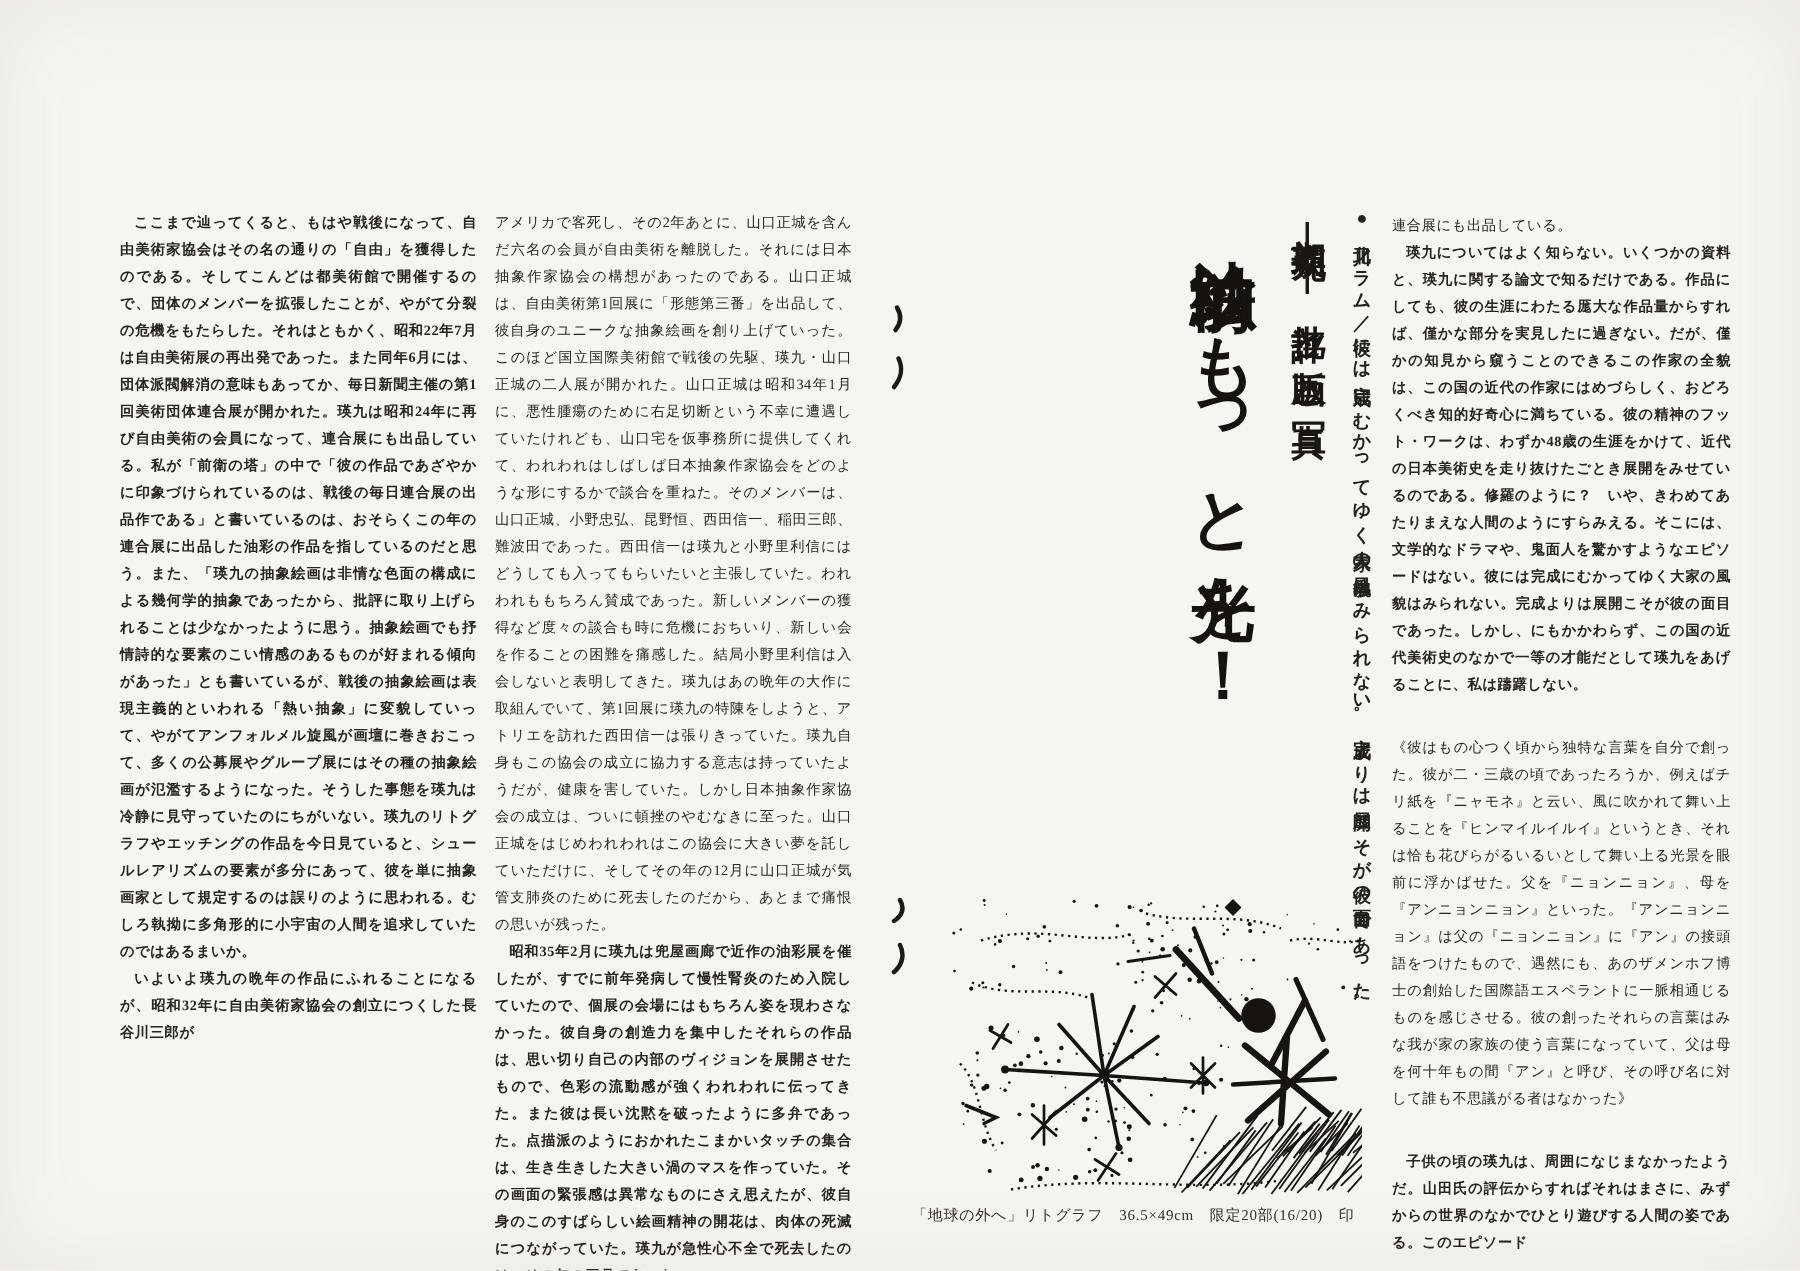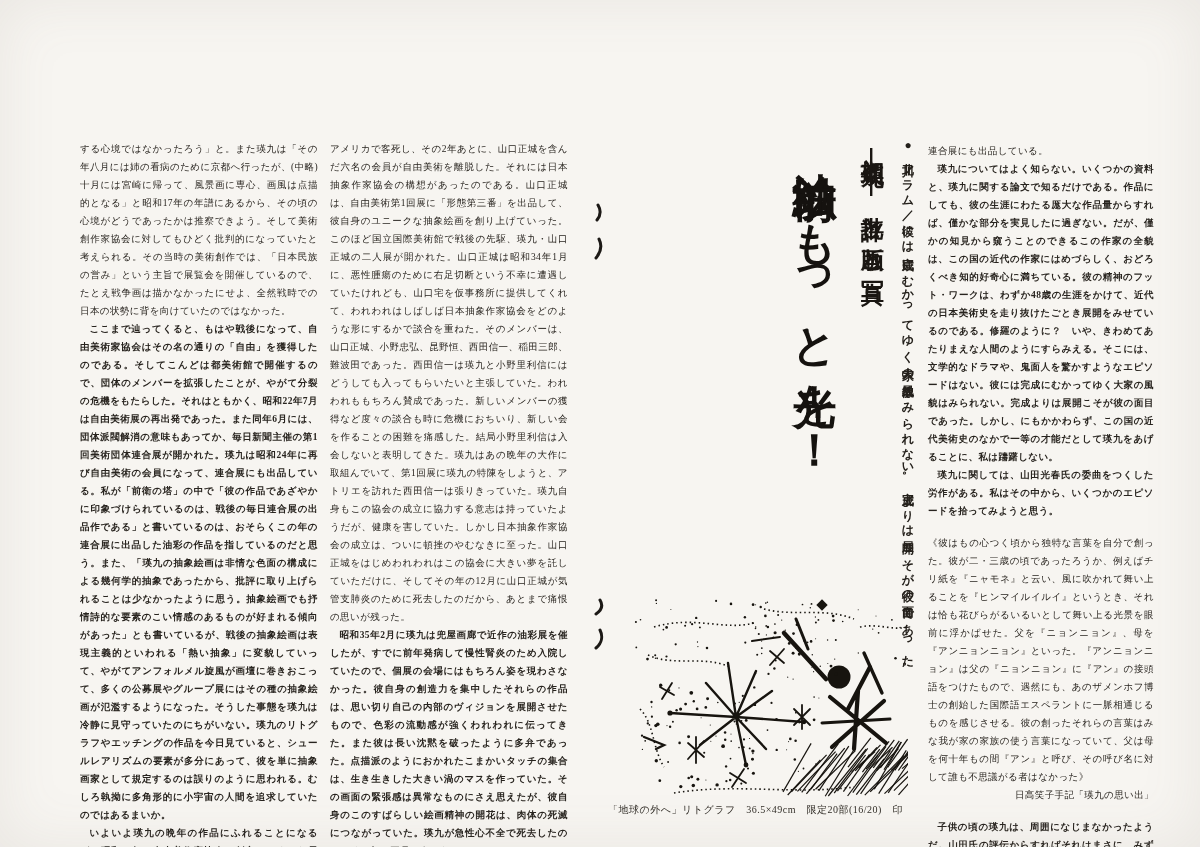--- a/index.html
+++ b/index.html
@@ -8,21 +8,21 @@
     background:#f7f5f1;
     font-family:"Liberation Serif","DejaVu Serif",serif;
     color:#28241f;
   }
   body::after{content:"";position:absolute;inset:0;pointer-events:none;
     box-shadow:inset 0 0 60px rgba(120,110,95,.10);}
   .col{position:absolute;font-size:9.5px;line-height:18px;letter-spacing:.4px;
     text-align:justify;}
   .col p{margin:0;}
   .col p.indent{text-indent:1em;font-weight:bold;}
-  .col p.gap{margin-top:14px;}
+  .col p.gap{margin-top:24px;}
   .col p.credit{text-align:right;}
   .c1{left:80px;top:140px;width:238px;}
   .c2{left:330px;top:140px;width:238px;}
   .rc{left:928px;top:142px;width:226px;}
   .vtext{writing-mode:vertical-rl;position:absolute;
     font-family:"Liberation Sans","DejaVu Sans",sans-serif;}
   .main-title{left:786px;top:138px;height:620px;
     font-size:44px;font-weight:900;letter-spacing:2px;color:#15120f;}
   .sub-title{left:858px;top:140px;height:560px;
     font-size:23px;font-weight:700;letter-spacing:2px;color:#1a1612;}
@@ -30,21 +30,20 @@
     font-size:12px;font-weight:600;letter-spacing:1.5px;color:#24201b;}
   .art{position:absolute;left:634px;top:597px;width:274px;height:200px;}
   .caption{position:absolute;left:608px;top:803px;font-size:10px;
     letter-spacing:.5px;color:#332f29;}
   .fold{position:absolute;}
 </style>
 </head>
 <body>
 
 <div class="col c1">
-    <p>する心境ではなかったろう」と。また瑛九は「その年八月には姉の看病のために京都へ行ったが、(中略)十月には宮崎に帰って、風景画に専心、画風は点描的となる」と昭和17年の年譜にあるから、その頃の心境がどうであったかは推察できよう。そして美術創作家協会に対してもひどく批判的になっていたと考えられる。その当時の美術創作では、「日本民族の営み」という主旨で展覧会を開催しているので、たとえ戦争画は描かなかったにせよ、全然戦時での日本の状勢に背を向けていたのではなかった。</p>
     <p class="indent">ここまで辿ってくると、もはや戦後になって、自由美術家協会はその名の通りの「自由」を獲得したのである。そしてこんどは都美術館で開催するので、団体のメンバーを拡張したことが、やがて分裂の危機をもたらした。それはともかく、昭和22年7月は自由美術展の再出発であった。また同年6月には、団体派閥解消の意味もあってか、毎日新聞主催の第1回美術団体連合展が開かれた。瑛九は昭和24年に再び自由美術の会員になって、連合展にも出品している。私が「前衛の塔」の中で「彼の作品であざやかに印象づけられているのは、戦後の毎日連合展の出品作である」と書いているのは、おそらくこの年の連合展に出品した油彩の作品を指しているのだと思う。また、「瑛九の抽象絵画は非情な色面の構成による幾何学的抽象であったから、批評に取り上げられることは少なかったように思う。抽象絵画でも抒情詩的な要素のこい情感のあるものが好まれる傾向があった」とも書いているが、戦後の抽象絵画は表現主義的といわれる「熱い抽象」に変貌していって、やがてアンフォルメル旋風が画壇に巻きおこって、多くの公募展やグループ展にはその種の抽象絵画が氾濫するようになった。そうした事態を瑛九は冷静に見守っていたのにちがいない。瑛九のリトグラフやエッチングの作品を今日見ていると、シュールレアリズムの要素が多分にあって、彼を単に抽象画家として規定するのは誤りのように思われる。むしろ執拗に多角形的に小宇宙の人間を追求していたのではあるまいか。</p>
     <p class="indent">いよいよ瑛九の晩年の作品にふれることになるが、昭和32年に自由美術家協会の創立につくした長谷川三郎が</p>
   </div>
 
 <div class="col c2">
     <p>アメリカで客死し、その2年あとに、山口正城を含んだ六名の会員が自由美術を離脱した。それには日本抽象作家協会の構想があったのである。山口正城は、自由美術第1回展に「形態第三番」を出品して、彼自身のユニークな抽象絵画を創り上げていった。このほど国立国際美術館で戦後の先駆、瑛九・山口正城の二人展が開かれた。山口正城は昭和34年1月に、悪性腫瘍のために右足切断という不幸に遭遇していたけれども、山口宅を仮事務所に提供してくれて、われわれはしばしば日本抽象作家協会をどのような形にするかで談合を重ねた。そのメンバーは、山口正城、小野忠弘、昆野恒、西田信一、稲田三郎、難波田であった。西田信一は瑛九と小野里利信にはどうしても入ってもらいたいと主張していた。われわれももちろん賛成であった。新しいメンバーの獲得など度々の談合も時に危機におちいり、新しい会を作ることの困難を痛感した。結局小野里利信は入会しないと表明してきた。瑛九はあの晩年の大作に取組んでいて、第1回展に瑛九の特陳をしようと、アトリエを訪れた西田信一は張りきっていた。瑛九自身もこの協会の成立に協力する意志は持っていたようだが、健康を害していた。しかし日本抽象作家協会の成立は、ついに頓挫のやむなきに至った。山口正城をはじめわれわれはこの協会に大きい夢を託していただけに、そしてその年の12月に山口正城が気管支肺炎のために死去したのだから、あとまで痛恨の思いが残った。</p>
     <p class="indent">昭和35年2月に瑛九は兜屋画廊で近作の油彩展を催したが、すでに前年発病して慢性腎炎のため入院していたので、個展の会場にはもちろん姿を現わさなかった。彼自身の創造力を集中したそれらの作品は、思い切り自己の内部のヴィジョンを展開させたもので、色彩の流動感が強くわれわれに伝ってきた。また彼は長い沈黙を破ったように多弁であった。点描派のようにおかれたこまかいタッチの集合は、生き生きした大きい渦のマスを作っていた。その画面の緊張感は異常なものにさえ思えたが、彼自身のこのすばらしい絵画精神の開花は、肉体の死滅につながっていた。瑛九が急性心不全で死去したのは、その年の三月であった。</p>
   </div>
 
 <svg class="fold" style="left:591px;top:203px" width="16" height="58">
@@ -335,17 +334,15 @@
         <circle cx="169.5" cy="171.5" r="0.90" fill="#17140f"></circle>
       </g>
   </g>
 </svg>
 
 <div class="caption">「地球の外へ」リトグラフ　36.5×49cm　限定20部(16/20)　印</div>
 
 <div class="col rc">
     <p>連合展にも出品している。</p>
     <p class="indent">瑛九についてはよく知らない。いくつかの資料と、瑛九に関する論文で知るだけである。作品にしても、彼の生涯にわたる厖大な作品量からすれば、僅かな部分を実見したに過ぎない。だが、僅かの知見から窺うことのできるこの作家の全貌は、この国の近代の作家にはめづらしく、おどろくべき知的好奇心に満ちている。彼の精神のフット・ワークは、わずか48歳の生涯をかけて、近代の日本美術史を走り抜けたごとき展開をみせているのである。修羅のように？　いや、きわめてあたりまえな人間のようにすらみえる。そこには、文学的なドラマや、鬼面人を驚かすようなエピソードはない。彼には完成にむかってゆく大家の風貌はみられない。完成よりは展開こそが彼の面目であった。しかし、にもかかわらず、この国の近代美術史のなかで一等の才能だとして瑛九をあげることに、私は躊躇しない。</p>
-    <p class="indent">瑛九に関しては、山田光春氏の委曲をつくした労作がある。私はその中から、いくつかのエピソードを拾ってみようと思う。</p>
     <p class="gap">《彼はもの心つく頃から独特な言葉を自分で創った。彼が二・三歳の頃であったろうか、例えばチリ紙を『ニャモネ』と云い、風に吹かれて舞い上ることを『ヒンマイルイルイ』というとき、それは恰も花びらがるいるいとして舞い上る光景を眼前に浮かばせた。父を『ニョンニョン』、母を『アンニョンニョン』といった。『アンニョンニョン』は父の『ニョンニョン』に『アン』の接頭語をつけたもので、遇然にも、あのザメンホフ博士の創始した国際語エスペラントに一脈相通じるものを感じさせる。彼の創ったそれらの言葉はみな我が家の家族の使う言葉になっていて、父は母を何十年もの間『アン』と呼び、その呼び名に対して誰も不思議がる者はなかった》</p>
-    <p class="credit">日高笑子手記「瑛九の思い出」</p>
     <p class="indent gap">子供の頃の瑛九は、周囲になじまなかったようだ。山田氏の評伝からすればそれはまさに、みずからの世界のなかでひとり遊びする人間の姿である。このエピソード</p>
   </div>
 
 </body></html>

